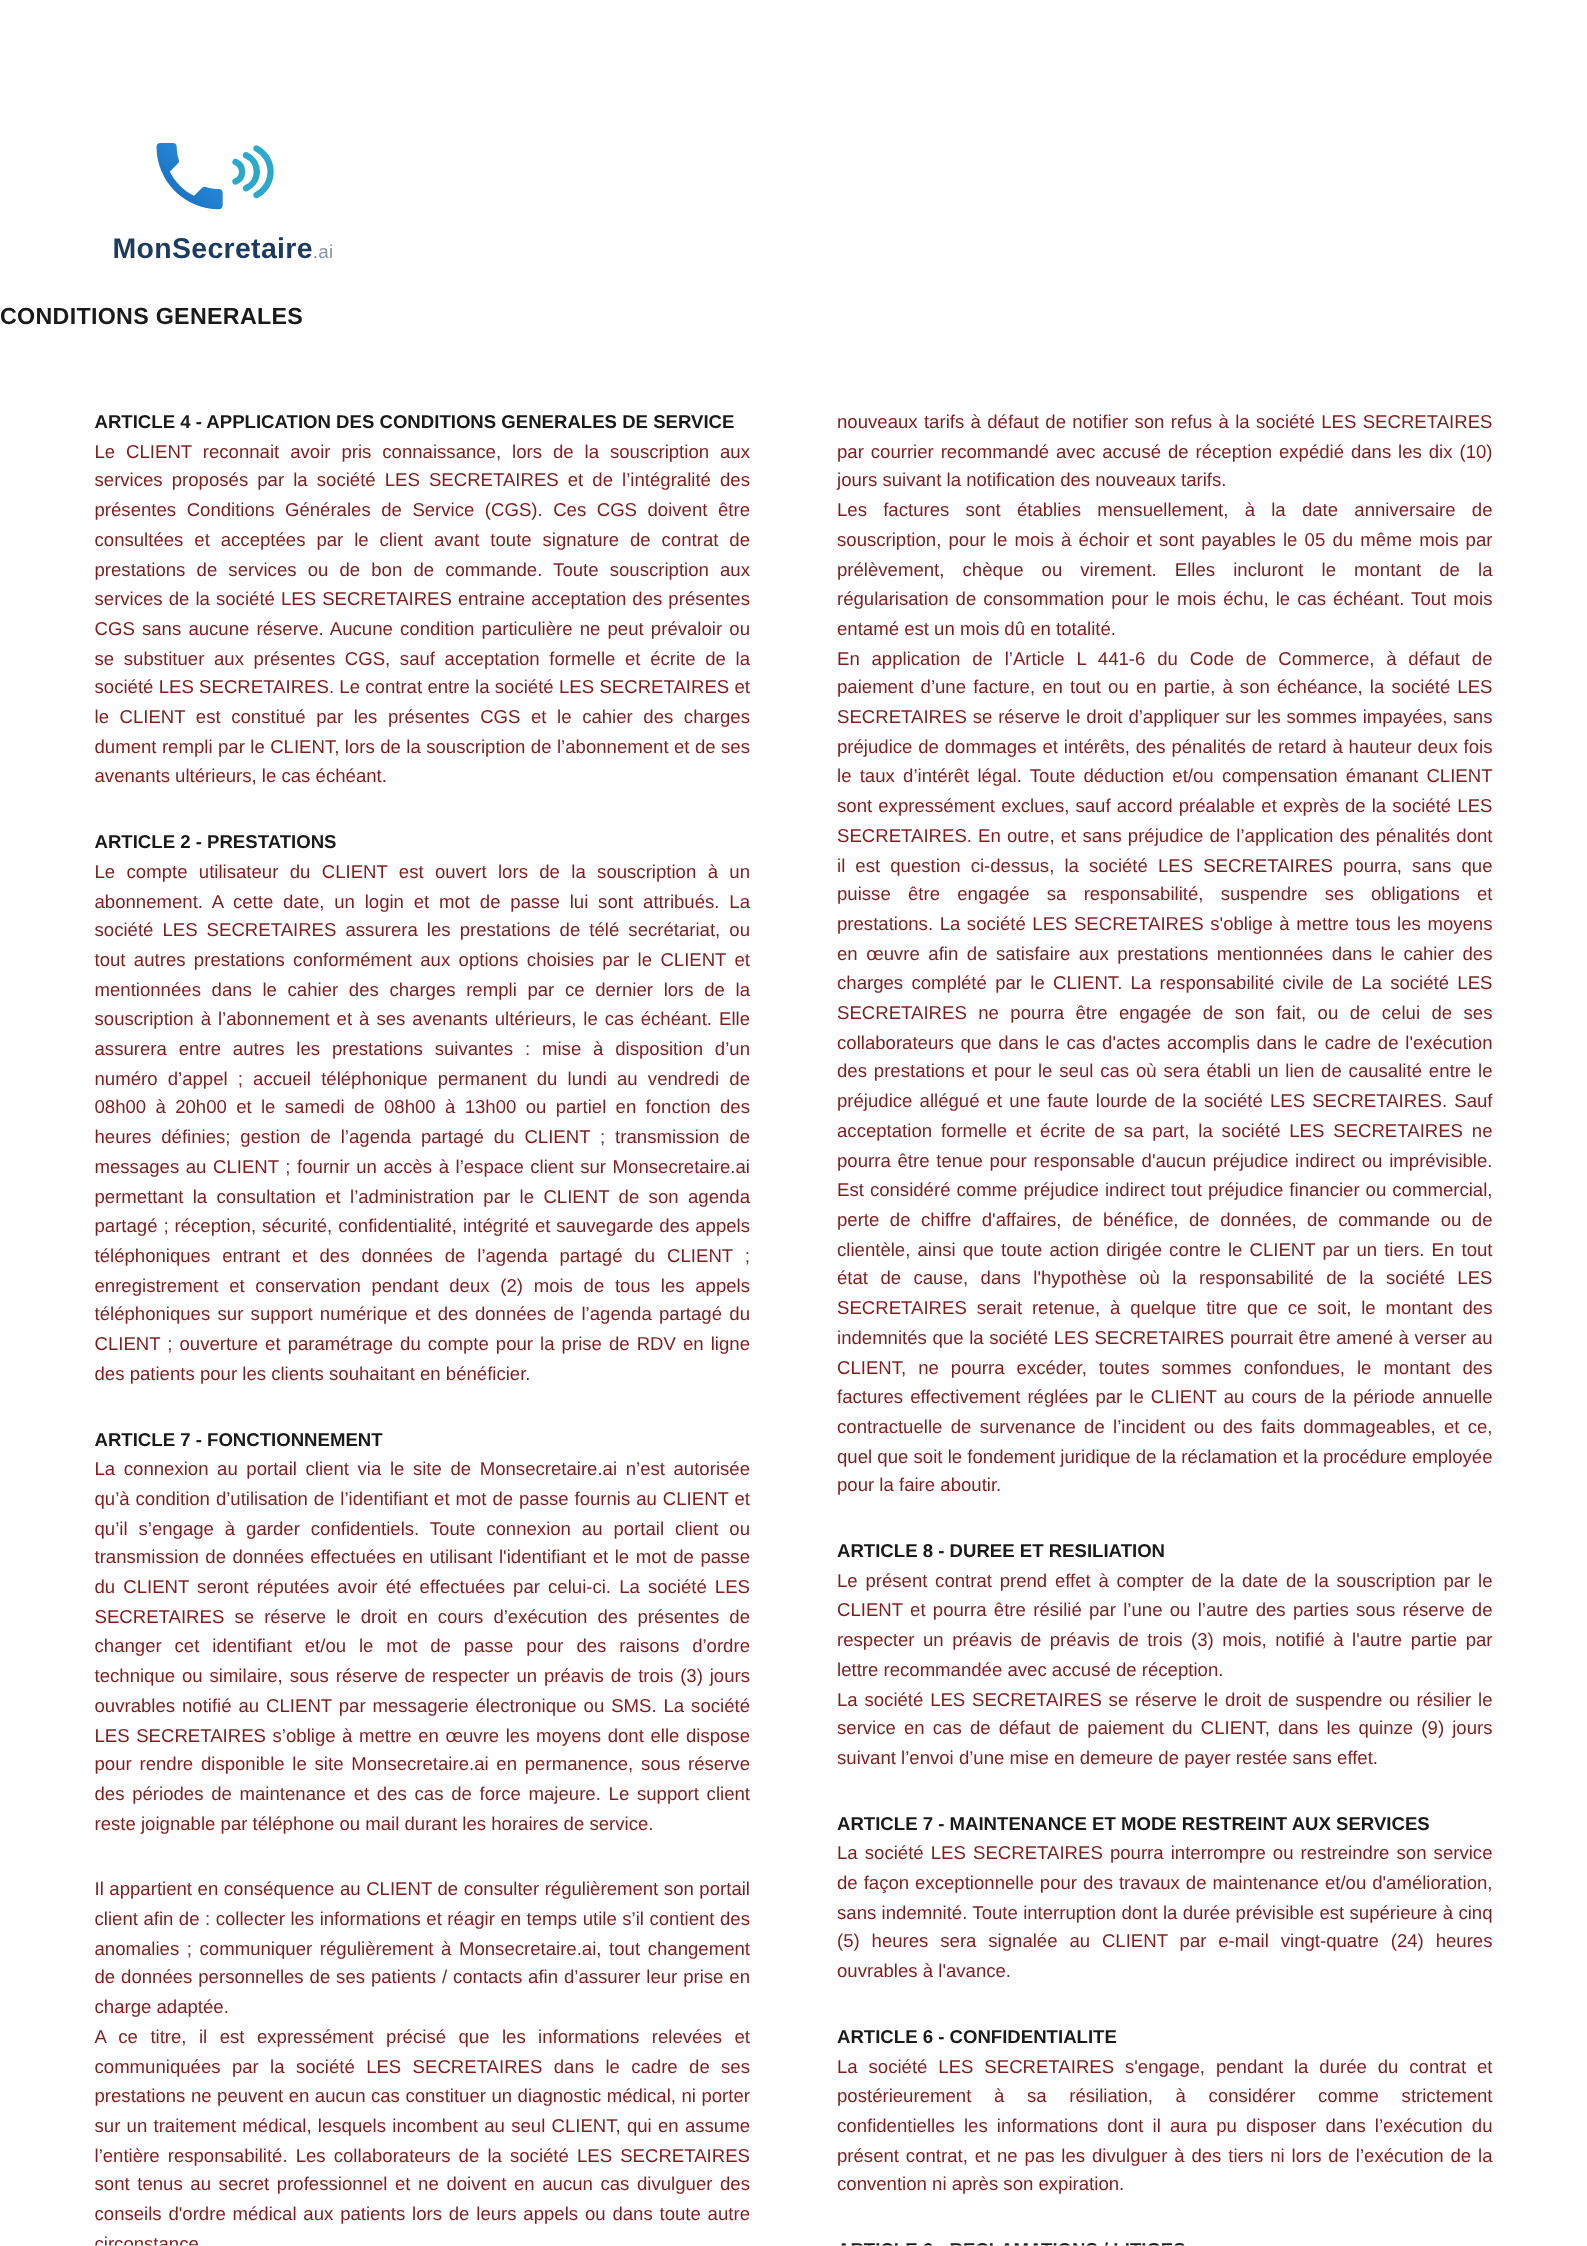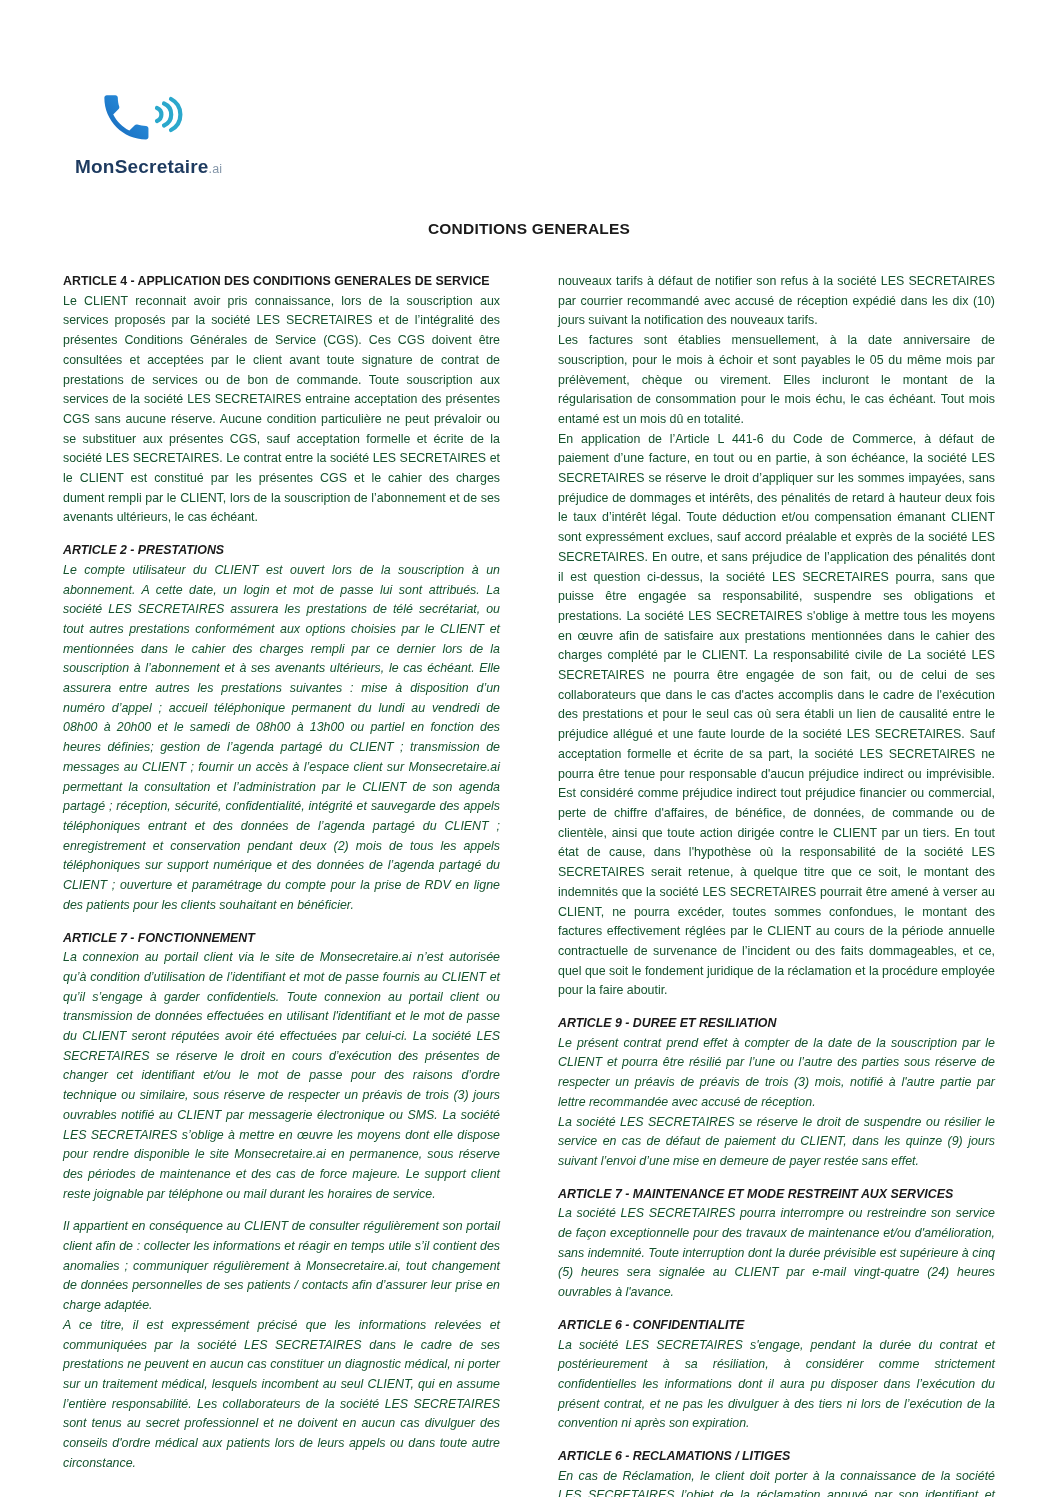--- a/index.html
+++ b/index.html
@@ -12,37 +12,37 @@
   .page{position:relative;width:1058px;height:1497px;}
 
   
   .logo{position:absolute;top:86px;left:75px;width:160px;}
   .logo-icon{display:block;margin-left:16px;}
   .brand-line{margin-top:4px;font-weight:bold;font-size:19px;color:#1d3a5f;letter-spacing:.2px;white-space:nowrap;}
   .brand-suffix{font-size:12.5px;color:#8496a9;font-weight:normal;}
 
   
   .doc-title{
-    position:absolute;top:220px;left:0;width:100%;
-    text-align:center;font-weight:bold;font-size:15.5px;color:#1a1a1a;
+    position:absolute;top:203px;left:0;width:100%;
+    text-align:left;font-weight:bold;font-size:15.5px;color:#1a1a1a;
     letter-spacing:.2px;margin:0;
   }
 
   
   .columns{
     position:absolute;top:272px;left:63px;width:932px;
     display:flex;gap:58px;align-items:flex-start;
   }
   .col{width:437px;font-size:12.4px;line-height:19.7px;}
-  .article + .article{margin-top:13px;font-style:italic;}
+  .article + .article{margin-top:24px;}
   .article-heading{
     margin:0;font-size:12.4px;line-height:19.7px;font-weight:bold;color:#1a1a1a;
   }
   .article-paragraph{
-    margin:0;text-align:justify;text-justify:inter-word;color:#14532d;
+    margin:0;text-align:justify;text-justify:inter-word;color:#7f1d1d;
   }
 </style>
 </head>
 <body>
 
 <div class="page">
 
   <div class="logo">
     <svg class="logo-icon" width="110" height="66" viewBox="0 0 110 66" aria-hidden="true">
       <defs>
@@ -86,21 +86,21 @@
           <p class="article-paragraph">A ce titre, il est expressément précisé que les informations relevées et communiquées par la société LES SECRETAIRES dans le cadre de ses prestations ne peuvent en aucun cas constituer un diagnostic médical, ni porter sur un traitement médical, lesquels incombent au seul CLIENT, qui en assume l’entière responsabilité. Les collaborateurs de la société LES SECRETAIRES sont tenus au secret professionnel et ne doivent en aucun cas divulguer des conseils d'ordre médical aux patients lors de leurs appels ou dans toute autre circonstance.</p>
         </section>
       </div>
     <div class="col">
         <section class="article">
           <p class="article-paragraph">nouveaux tarifs à défaut de notifier son refus à la société LES SECRETAIRES par courrier recommandé avec accusé de réception expédié dans les dix (10) jours suivant la notification des nouveaux tarifs.</p>
           <p class="article-paragraph">Les factures sont établies mensuellement, à la date anniversaire de souscription, pour le mois à échoir et sont payables le 05 du même mois par prélèvement, chèque ou virement. Elles incluront le montant de la régularisation de consommation pour le mois échu, le cas échéant. Tout mois entamé est un mois dû en totalité.</p>
           <p class="article-paragraph">En application de l’Article L 441-6 du Code de Commerce, à défaut de paiement d’une facture, en tout ou en partie, à son échéance, la société LES SECRETAIRES se réserve le droit d’appliquer sur les sommes impayées, sans préjudice de dommages et intérêts, des pénalités de retard à hauteur deux fois le taux d’intérêt légal. Toute déduction et/ou compensation émanant CLIENT sont expressément exclues, sauf accord préalable et exprès de la société LES SECRETAIRES. En outre, et sans préjudice de l’application des pénalités dont il est question ci-dessus, la société LES SECRETAIRES pourra, sans que puisse être engagée sa responsabilité, suspendre ses obligations et prestations. La société LES SECRETAIRES s'oblige à mettre tous les moyens en œuvre afin de satisfaire aux prestations mentionnées dans le cahier des charges complété par le CLIENT. La responsabilité civile de La société LES SECRETAIRES ne pourra être engagée de son fait, ou de celui de ses collaborateurs que dans le cas d'actes accomplis dans le cadre de l'exécution des prestations et pour le seul cas où sera établi un lien de causalité entre le préjudice allégué et une faute lourde de la société LES SECRETAIRES. Sauf acceptation formelle et écrite de sa part, la société LES SECRETAIRES ne pourra être tenue pour responsable d'aucun préjudice indirect ou imprévisible. Est considéré comme préjudice indirect tout préjudice financier ou commercial, perte de chiffre d'affaires, de bénéfice, de données, de commande ou de clientèle, ainsi que toute action dirigée contre le CLIENT par un tiers. En tout état de cause, dans l'hypothèse où la responsabilité de la société LES SECRETAIRES serait retenue, à quelque titre que ce soit, le montant des indemnités que la société LES SECRETAIRES pourrait être amené à verser au CLIENT, ne pourra excéder, toutes sommes confondues, le montant des factures effectivement réglées par le CLIENT au cours de la période annuelle contractuelle de survenance de l’incident ou des faits dommageables, et ce, quel que soit le fondement juridique de la réclamation et la procédure employée pour la faire aboutir.</p>
         </section>
         <section class="article">
-          <h2 class="article-heading">ARTICLE 9 - DUREE ET RESILIATION</h2>
+          <h2 class="article-heading">ARTICLE 8 - DUREE ET RESILIATION</h2>
           <p class="article-paragraph">Le présent contrat prend effet à compter de la date de la souscription par le CLIENT et pourra être résilié par l’une ou l’autre des parties sous réserve de respecter un préavis de préavis de trois (3) mois, notifié à l'autre partie par lettre recommandée avec accusé de réception.</p>
           <p class="article-paragraph">La société LES SECRETAIRES se réserve le droit de suspendre ou résilier le service en cas de défaut de paiement du CLIENT, dans les quinze (9) jours suivant l’envoi d’une mise en demeure de payer restée sans effet.</p>
         </section>
         <section class="article">
           <h2 class="article-heading">ARTICLE 7 - MAINTENANCE ET MODE RESTREINT AUX SERVICES</h2>
           <p class="article-paragraph">La société LES SECRETAIRES pourra interrompre ou restreindre son service de façon exceptionnelle pour des travaux de maintenance et/ou d'amélioration, sans indemnité. Toute interruption dont la durée prévisible est supérieure à cinq (5) heures sera signalée au CLIENT par e-mail vingt-quatre (24) heures ouvrables à l'avance.</p>
         </section>
         <section class="article">
           <h2 class="article-heading">ARTICLE 6 - CONFIDENTIALITE</h2>
           <p class="article-paragraph">La société LES SECRETAIRES s'engage, pendant la durée du contrat et postérieurement à sa résiliation, à considérer comme strictement confidentielles les informations dont il aura pu disposer dans l’exécution du présent contrat, et ne pas les divulguer à des tiers ni lors de l’exécution de la convention ni après son expiration.</p>

